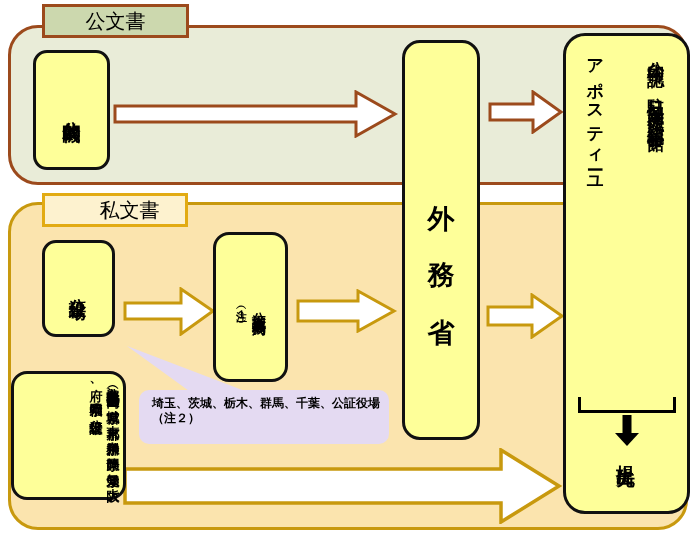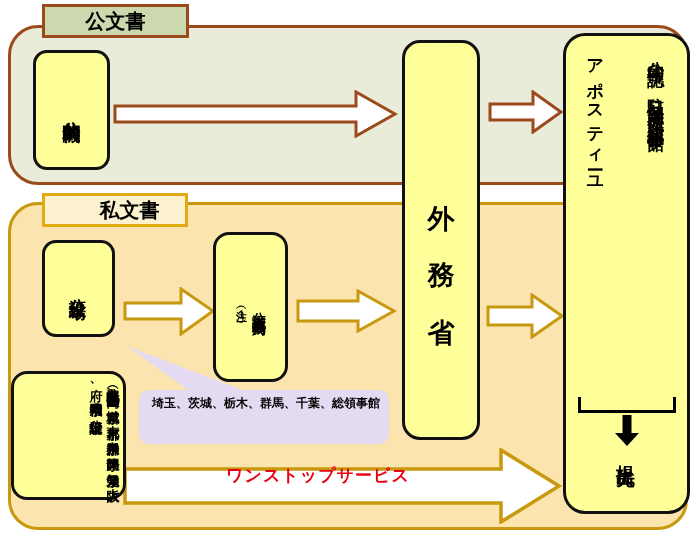--- a/index.html
+++ b/index.html
@@ -7,21 +7,21 @@
     position:relative;width:692px;height:544px;overflow:hidden;background:#fff;
     font-family:"DejaVu Sans",sans-serif;
   }
   .abs{position:absolute;box-sizing:border-box;}
   
   .section{border:3px solid;border-radius:30px;}
   #green-sec{left:8px;top:25px;width:680px;height:160px;background:#e9ecd8;border-color:#9c4a1c;}
   #orange-sec{left:8px;top:202px;width:680px;height:328px;background:#fbe4ae;border-color:#c8990e;}
   
   .tab{display:flex;align-items:center;justify-content:center;
-       font-size:20px;font-weight:bold;color:#000;border:3px solid;}
+       font-size:20px;font-weight:normal;color:#000;border:3px solid;}
   #label-official{left:42px;top:4px;width:147px;height:34px;background:#ccd8ae;border-color:#9c4a1c;}
   #label-private{left:42px;top:193px;width:146px;height:34px;background:#fdf2cf;border-color:#e2ab13;padding-left:29px;}
   
   .node{background:#feff99;border:3px solid #111;display:flex;
         align-items:center;justify-content:center;color:#000;}
   .vtext{writing-mode:vertical-rl;text-orientation:mixed;font-weight:bold;color:#000;}
   .upright{text-orientation:upright;}
   #node-public{left:33px;top:50px;width:77px;height:120px;border-radius:14px;}
   #node-public .vtext{font-size:18px;letter-spacing:0.08em;}
   #node-mofa{left:402px;top:40px;width:78px;height:400px;border-radius:18px;}
@@ -76,27 +76,27 @@
   </svg>
   <svg class="abs" style="left:296px;top:289px" width="102" height="44">
     <polygon points="2,12 62,12 62,2 98,22 62,42 62,32 2,32" fill="#fff" stroke="#c8990e" stroke-width="3"></polygon>
   </svg>
   <svg class="abs" style="left:486px;top:293px" width="79" height="46">
     <polygon points="2,14 46,14 46,2 76,23 46,44 46,32 2,32" fill="#fff" stroke="#c8990e" stroke-width="3"></polygon>
   </svg>
   <svg class="abs" style="left:123px;top:448px" width="440" height="76">
     <polygon points="2,21 378,21 378,2 436,38 378,74 378,55 2,55" fill="#fff" stroke="#c8990e" stroke-width="3.5"></polygon>
   </svg>
-  <div class="abs" id="onestop-label">ワンストップサービス</div>
 
   <svg class="abs" id="callout-tail" width="150" height="56">
     <polygon points="9,4 78,54 140,54" fill="#e4daf2"></polygon>
   </svg>
   <div class="abs" id="callout">
-    <div>埼玉、茨城、栃木、群馬、千葉、総領事館</div>
+    <div>埼玉、茨城、栃木、群馬、千葉、公証役場</div>
+    <div>（注２）</div>
   </div>
 
   <div class="abs tab" id="label-official">
     <span>公文書</span>
   </div>
   <div class="abs tab" id="label-private">
     <span>私文書</span>
   </div>
 
   <div class="abs node" id="node-public">

